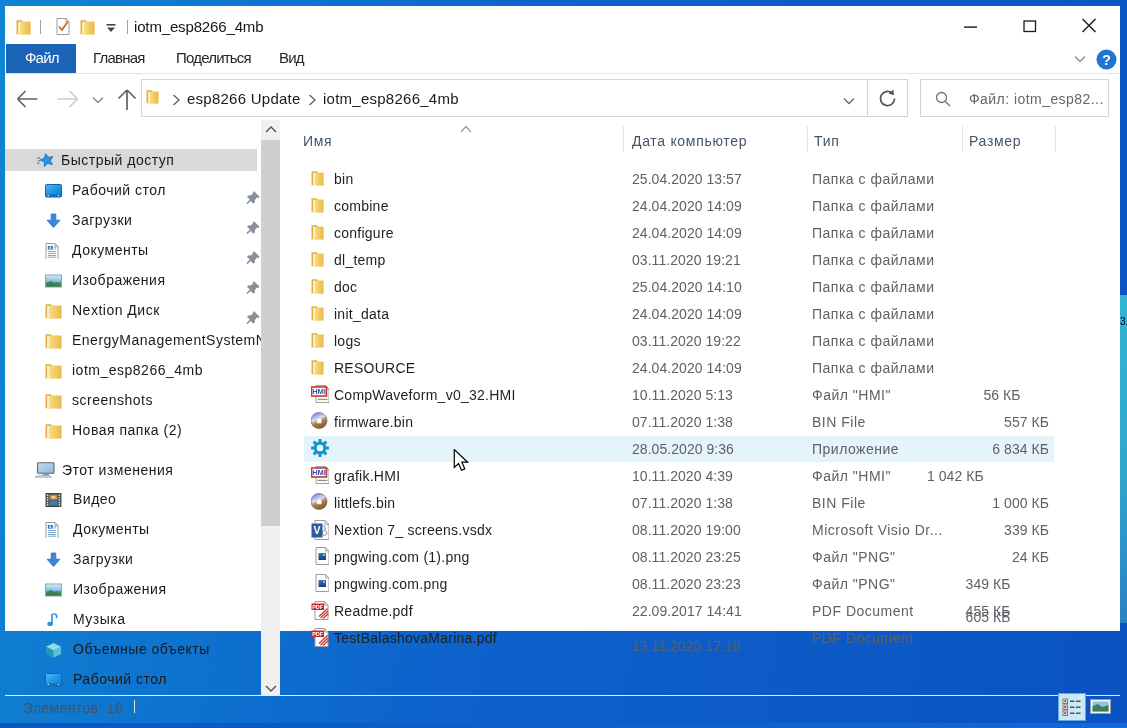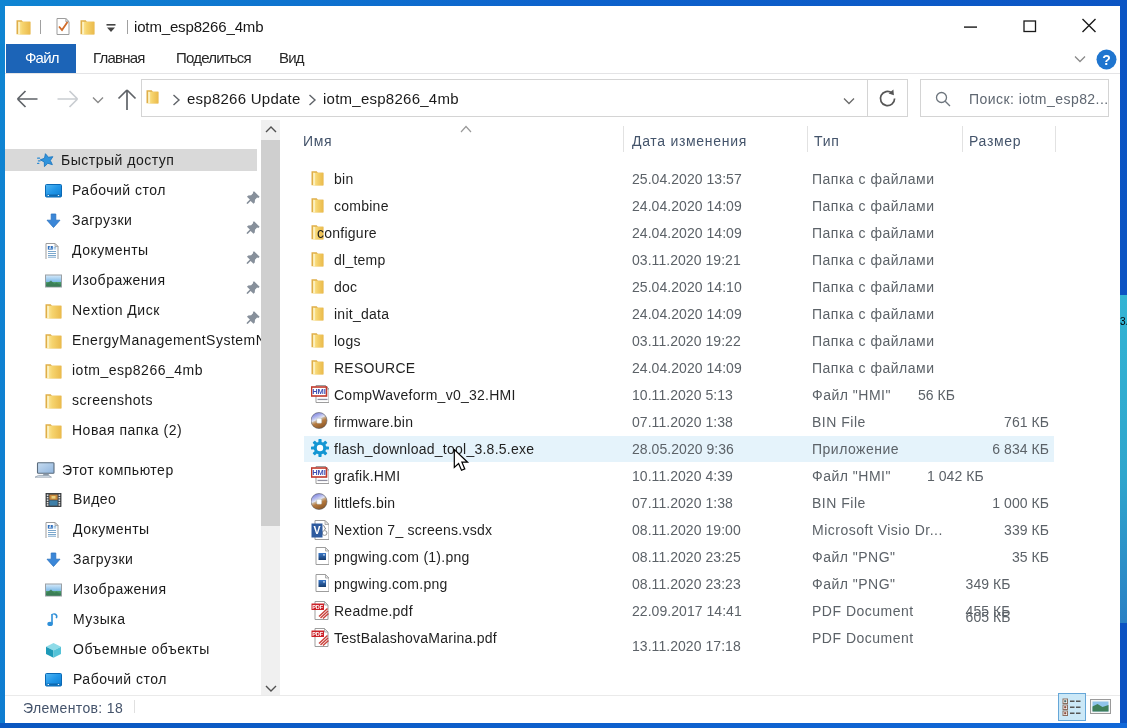--- a/index.html
+++ b/index.html
@@ -1,19 +1,19 @@
 <!DOCTYPE html>
 <html><head><meta charset="utf-8">
 <style>
 * { margin:0; padding:0; box-sizing:border-box; }
 html,body { width:1127px; height:728px; overflow:hidden; }
 body { font-family:"Liberation Sans", sans-serif; position:relative; background:linear-gradient(100deg,#0f85d2 0%,#0d62cc 45%,#0b52c2 100%); }
 .abs { position:absolute; }
 .ic { position:absolute; }
-#win { position:absolute; left:5px; top:6px; width:1115px; height:717px; background:#fff; }
+#win { position:absolute; left:5px; top:6px; width:1115px; height:625px; background:#fff; }
 .txt { position:absolute; white-space:nowrap; font-size:14px; color:#1f1f1f; letter-spacing:0.25px; }
 .hdr { color:#44546b; letter-spacing:0.7px; }
 .sec { color:#5c6268; letter-spacing:0.05px; }
 .typ { color:#5c6268; letter-spacing:0.5px; }
 .nav { letter-spacing:0.5px; color:#1a1a1a; }
 .tab { font-size:15px; line-height:15px; color:#262626; letter-spacing:-0.8px; }
 svg text { dominant-baseline:auto; }
 </style></head><body>
 
 <div class="abs" style="left:1120px;top:295px;width:7px;height:328px;background:linear-gradient(#33b4d4 0%,#2fa6cd 55%,#2a80c4 100%)"></div>
@@ -117,21 +117,21 @@
     </svg>
 <svg class="ic" style="left:872px;top:82px" width="21" height="21" viewBox="0 0 21 21">
       <path d="M17.6 10.5 a7.1 7.1 0 1 1 -2.6-5.5" fill="none" stroke="#555" stroke-width="1.7"></path>
       <path d="M16.4 1.6 L16.9 7.2 L11.6 5.6 Z" fill="#555"></path>
     </svg>
 <div class="abs" style="left:915px;top:73px;width:189px;height:38px;border:1px solid #d4d4d4;background:#fff"></div>
 <svg class="ic" style="left:929px;top:84px" width="18" height="18" viewBox="0 0 18 18">
       <circle cx="7.5" cy="7.5" r="5" fill="none" stroke="#6d757d" stroke-width="1.3"></circle>
       <path d="M11.2 11.2 L16 16" stroke="#6d757d" stroke-width="1.3"></path>
     </svg>
-<div class="txt" style="left:964px;top:85px;font-size:14px;line-height:17px;color:#5f6771;letter-spacing:0.45px">Поиск: iotm_esp82...</div>
+<div class="txt" style="left:964px;top:85px;font-size:14px;line-height:17px;color:#5f6771;letter-spacing:0.45px">Файл: iotm_esp82...</div>
 <div class="abs" style="left:0px;top:143px;width:252px;height:22px;background:#d9d9d9"></div>
 <svg class="ic" style="left:32px;top:146px" width="18" height="15" viewBox="0 0 18 15">
       <g fill="#2a8ad4">
         <path transform="rotate(-14 10 8)" d="M10 1.5 l2 4.2 4.5 0.5 -3.4 3.1 1 4.5 -4.1-2.4 -4.1 2.4 1-4.5 -3.4-3.1 4.5-0.5 z" fill="#3093dc" stroke="#1b76c0" stroke-width="0.8"></path>
         <rect x="0" y="5.5" width="3.2" height="1.3" rx="0.65"></rect>
         <rect x="0.8" y="8.2" width="3" height="1.3" rx="0.65"></rect>
         <rect x="0" y="10.8" width="2.4" height="1.3" rx="0.65"></rect>
       </g>
     </svg>
 <div class="txt nav" style="left:56px;top:146px;line-height:17px">Быстрый доступ</div>
@@ -275,21 +275,21 @@
       <defs>
         <linearGradient id="scr" x1="0" y1="0" x2="1" y2="1">
           <stop offset="0" stop-color="#c7dcf0"></stop>
           <stop offset="1" stop-color="#8fb4dd"></stop>
         </linearGradient>
       </defs>
       <rect x="3.5" y="0.8" width="16.5" height="10.5" rx="0.8" fill="url(#scr)" stroke="#5a6b7c" stroke-width="1.1"></rect>
       <path d="M9.5 12 h5 l1 1.8 h-7 z" fill="#8b99a8"></path>
       <path d="M1 15.2 l3.5-1.8 h10 l3 1.8 z" fill="#d8e2ec" stroke="#8b99a8" stroke-width="0.7"></path>
     </svg>
-<div class="txt nav" style="left:57px;top:456px;line-height:17px">Этот компьютер</div>
+<div class="txt nav" style="left:57px;top:456px;line-height:17px">Этот изменения</div>
 <svg class="ic" style="left:40px;top:486px" width="17" height="16" viewBox="0 0 17 16">
       <rect x="1" y="1.5" width="15" height="13" fill="#3f4347" stroke="#2b2e31" stroke-width="0.8"></rect>
       <g fill="#e8e8e8">
         <rect x="1.8" y="2.4" width="1.6" height="1.5"></rect>
         <rect x="13.6" y="2.4" width="1.6" height="1.5"></rect>
         <rect x="1.8" y="4.9" width="1.6" height="1.5"></rect>
         <rect x="13.6" y="4.9" width="1.6" height="1.5"></rect>
         <rect x="1.8" y="7.4" width="1.6" height="1.5"></rect>
         <rect x="13.6" y="7.4" width="1.6" height="1.5"></rect>
         <rect x="1.8" y="9.9" width="1.6" height="1.5"></rect>
@@ -365,21 +365,21 @@
 <svg class="ic" style="left:257px;top:116px" width="18" height="16" viewBox="0 0 18 16">
       <path d="M4 10 L9 5 L14 10" fill="none" stroke="#505050" stroke-width="1.4"></path>
     </svg>
 <svg class="ic" style="left:257px;top:674px" width="18" height="16" viewBox="0 0 18 16">
       <path d="M4 6 L9 11 L14 6" fill="none" stroke="#505050" stroke-width="1.4"></path>
     </svg>
 <div class="txt hdr" style="left:298px;top:127px;line-height:17px">Имя</div>
 <svg class="ic" style="left:453px;top:117px" width="16" height="12" viewBox="0 0 16 12">
       <path d="M3 9 L8 3.5 L13 9" fill="none" stroke="#9a9a9a" stroke-width="1.2"></path>
     </svg>
-<div class="txt hdr" style="left:627px;top:127px;line-height:17px">Дата изменения</div>
+<div class="txt hdr" style="left:627px;top:127px;line-height:17px">Дата компьютер</div>
 <div class="txt hdr" style="left:809px;top:127px;line-height:17px">Тип</div>
 <div class="txt hdr" style="left:964px;top:127px;line-height:17px">Размер</div>
 <div class="abs" style="left:618px;top:120px;width:1px;height:26px;background:#e2e2e2"></div>
 <div class="abs" style="left:802px;top:120px;width:1px;height:26px;background:#e2e2e2"></div>
 <div class="abs" style="left:957px;top:120px;width:1px;height:26px;background:#e2e2e2"></div>
 <div class="abs" style="left:1050px;top:120px;width:1px;height:26px;background:#e2e2e2"></div>
 <svg class="ic" style="left:306px;top:164px" width="13" height="16" viewBox="0 0 13 16">
       <defs>
         <linearGradient id="fg1316" x1="0" y1="0" x2="1" y2="0">
 <stop offset="0" stop-color="#fcea9f"></stop>
@@ -414,21 +414,21 @@
         <linearGradient id="fg1316" x1="0" y1="0" x2="1" y2="0">
 <stop offset="0" stop-color="#fcea9f"></stop>
           <stop offset="0.35" stop-color="#f6d46e"></stop>
           <stop offset="1" stop-color="#eaba4b"></stop>
         </linearGradient>
       </defs>
 <path d="M0.5 1.2 h5.2 l1.2 1.6 h5.4 v12.4 h-11.8 z" fill="#dfae48"></path>
 <path d="M2.2 2.8 h10.2 v12.6 h-8.6 l-1.6 1.2 z" fill="url(#fg1316)"></path>
 <path d="M2.2 2.8 v13.8 l1.8 -1.4 v-12.2 z" fill="#fcf0c0"></path>
     </svg>
-<div class="txt" style="left:312px;top:219px;line-height:17px">configure</div>
+<div class="txt" style="left:329px;top:219px;line-height:17px">configure</div>
 <div class="txt sec" style="left:627px;top:219px;line-height:17px">24.04.2020 14:09</div>
 <div class="txt typ" style="left:807px;top:219px;line-height:17px">Папка с файлами</div>
 <svg class="ic" style="left:306px;top:245px" width="13" height="16" viewBox="0 0 13 16">
       <defs>
         <linearGradient id="fg1316" x1="0" y1="0" x2="1" y2="0">
 <stop offset="0" stop-color="#fcea9f"></stop>
           <stop offset="0.35" stop-color="#f6d46e"></stop>
           <stop offset="1" stop-color="#eaba4b"></stop>
         </linearGradient>
       </defs>
@@ -504,57 +504,56 @@
         <path d="M1 0.5 h9.5 l3.5 3.5 v13.5 h-13 z" fill="#fff" stroke="#9d9d9d" stroke-width="1"></path>
         <path d="M10.5 0.5 v3.5 h3.5 z" fill="#e8e8e8" stroke="#9d9d9d" stroke-width="0.8"></path>
         <rect x="2.5" y="13.8" width="10" height="1.3" fill="#8f8f9f"></rect>
       </g>
       <rect x="0.5" y="2" width="15" height="9" fill="#fff" stroke="#c0392b" stroke-width="1.6"></rect>
       <text x="8" y="9.3" font-size="7.5" font-weight="bold" fill="#3f51b5" text-anchor="middle" font-family="Liberation Sans">HMI</text>
     </svg>
 <div class="txt" style="left:329px;top:381px;line-height:17px">CompWaveform_v0_32.HMI</div>
 <div class="txt sec" style="left:627px;top:381px;line-height:17px">10.11.2020 5:13</div>
 <div class="txt typ" style="left:807px;top:381px;line-height:17px">Файл "HMI"</div>
-<div class="txt sec" style="left:913px;top:381px;width:122px;text-align:left;line-height:17px">56 КБ</div>
+<div class="txt sec" style="left:936px;top:381px;width:122px;text-align:center;line-height:17px">56 КБ</div>
 <svg class="ic" style="left:306px;top:406px" width="18" height="20" viewBox="0 0 18 20">
       <defs>
         <linearGradient id="dt" x1="0.1" y1="0" x2="0.55" y2="1">
           <stop offset="0" stop-color="#6f74d8"></stop>
           <stop offset="0.28" stop-color="#aab0ec"></stop>
           <stop offset="0.46" stop-color="#dfe2f2"></stop>
           <stop offset="0.52" stop-color="#cbb59a"></stop>
           <stop offset="0.66" stop-color="#b57a40"></stop>
           <stop offset="1" stop-color="#8f5a28"></stop>
         </linearGradient>
       </defs>
       <circle cx="8" cy="8.5" r="8" fill="url(#dt)" stroke="#55585e" stroke-width="0.6"></circle>
       <rect x="5.7" y="6.2" width="5" height="5" rx="0.9" fill="#fff" stroke="#9aa" stroke-width="0.4"></rect>
     </svg>
 <div class="txt" style="left:329px;top:408px;line-height:17px">firmware.bin</div>
 <div class="txt sec" style="left:627px;top:408px;line-height:17px">07.11.2020 1:38</div>
 <div class="txt typ" style="left:807px;top:408px;line-height:17px">BIN File</div>
-<div class="txt sec" style="left:922px;top:408px;width:122px;text-align:right;line-height:17px">761 КБ</div>
+<div class="txt sec" style="left:922px;top:408px;width:122px;text-align:right;line-height:17px">557 КБ</div>
 <div class="abs" style="left:299px;top:430px;width:750px;height:26px;background:#e5f3fb"></div>
 <svg class="ic" style="left:306px;top:433px" width="18" height="20" viewBox="0 0 18 20">
       <g fill="#1496d3">
         <circle cx="9" cy="9" r="6.3"></circle>
         <g transform="translate(9,9)">
           <rect x="-1.6" y="-9" width="3.2" height="4" rx="0.7" transform="rotate(0)"></rect>
           <rect x="-1.6" y="-9" width="3.2" height="4" rx="0.7" transform="rotate(45)"></rect>
           <rect x="-1.6" y="-9" width="3.2" height="4" rx="0.7" transform="rotate(90)"></rect>
           <rect x="-1.6" y="-9" width="3.2" height="4" rx="0.7" transform="rotate(135)"></rect>
           <rect x="-1.6" y="-9" width="3.2" height="4" rx="0.7" transform="rotate(180)"></rect>
           <rect x="-1.6" y="-9" width="3.2" height="4" rx="0.7" transform="rotate(225)"></rect>
           <rect x="-1.6" y="-9" width="3.2" height="4" rx="0.7" transform="rotate(270)"></rect>
           <rect x="-1.6" y="-9" width="3.2" height="4" rx="0.7" transform="rotate(315)"></rect>
         </g>
       </g>
       <circle cx="9" cy="9" r="3.2" fill="#fdfeff"></circle>
     </svg>
-<div class="txt" style="left:329px;top:435px;line-height:17px">flash_download_tool_3.8.5.exe</div>
 <div class="txt sec" style="left:627px;top:435px;line-height:17px">28.05.2020 9:36</div>
 <div class="txt typ" style="left:807px;top:435px;line-height:17px">Приложение</div>
 <div class="txt sec" style="left:922px;top:435px;width:122px;text-align:right;line-height:17px">6 834 КБ</div>
 <svg class="ic" style="left:306px;top:460px" width="18" height="20" viewBox="0 0 18 20">
       <g transform="translate(4,0)">
         <path d="M1 0.5 h9.5 l3.5 3.5 v13.5 h-13 z" fill="#fff" stroke="#9d9d9d" stroke-width="1"></path>
         <path d="M10.5 0.5 v3.5 h3.5 z" fill="#e8e8e8" stroke="#9d9d9d" stroke-width="0.8"></path>
         <rect x="2.5" y="13.8" width="10" height="1.3" fill="#8f8f9f"></rect>
       </g>
       <rect x="0.5" y="2" width="15" height="9" fill="#fff" stroke="#c0392b" stroke-width="1.6"></rect>
@@ -606,21 +605,21 @@
           <stop offset="0" stop-color="#3a78c9"></stop>
           <stop offset="1" stop-color="#173c6e"></stop>
         </linearGradient>
       </defs>
       <rect x="7.5" y="6" width="7.5" height="7" fill="url(#pg)"></rect>
       <circle cx="13" cy="7.8" r="0.9" fill="#cfe3f5"></circle>
     </svg>
 <div class="txt" style="left:329px;top:543px;line-height:17px">pngwing.com (1).png</div>
 <div class="txt sec" style="left:627px;top:543px;line-height:17px">08.11.2020 23:25</div>
 <div class="txt typ" style="left:807px;top:543px;line-height:17px">Файл "PNG"</div>
-<div class="txt sec" style="left:922px;top:543px;width:122px;text-align:right;line-height:17px">35 КБ</div>
+<div class="txt sec" style="left:922px;top:543px;width:122px;text-align:right;line-height:17px">24 КБ</div>
 <svg class="ic" style="left:306px;top:568px" width="18" height="20" viewBox="0 0 18 20">
       <g transform="translate(4,0)">
         <path d="M1 0.5 h9.5 l3.5 3.5 v13.5 h-13 z" fill="#fff" stroke="#9d9d9d" stroke-width="1"></path>
         <path d="M10.5 0.5 v3.5 h3.5 z" fill="#e8e8e8" stroke="#9d9d9d" stroke-width="0.8"></path>
       </g>
       <defs>
         <linearGradient id="pg" x1="0" y1="0" x2="0" y2="1">
           <stop offset="0" stop-color="#3a78c9"></stop>
           <stop offset="1" stop-color="#173c6e"></stop>
         </linearGradient>

